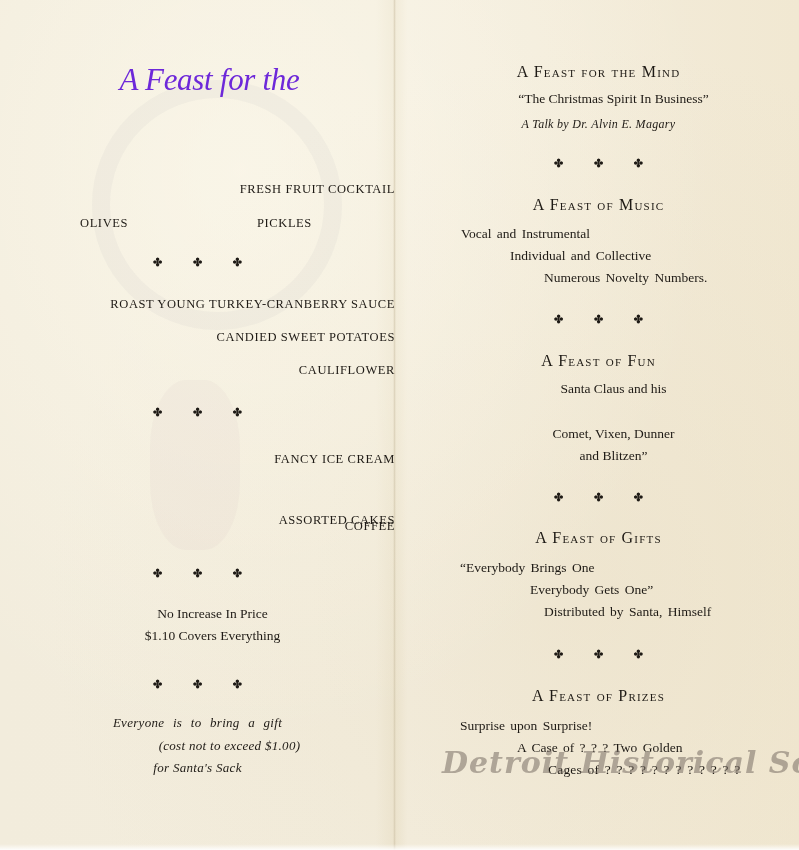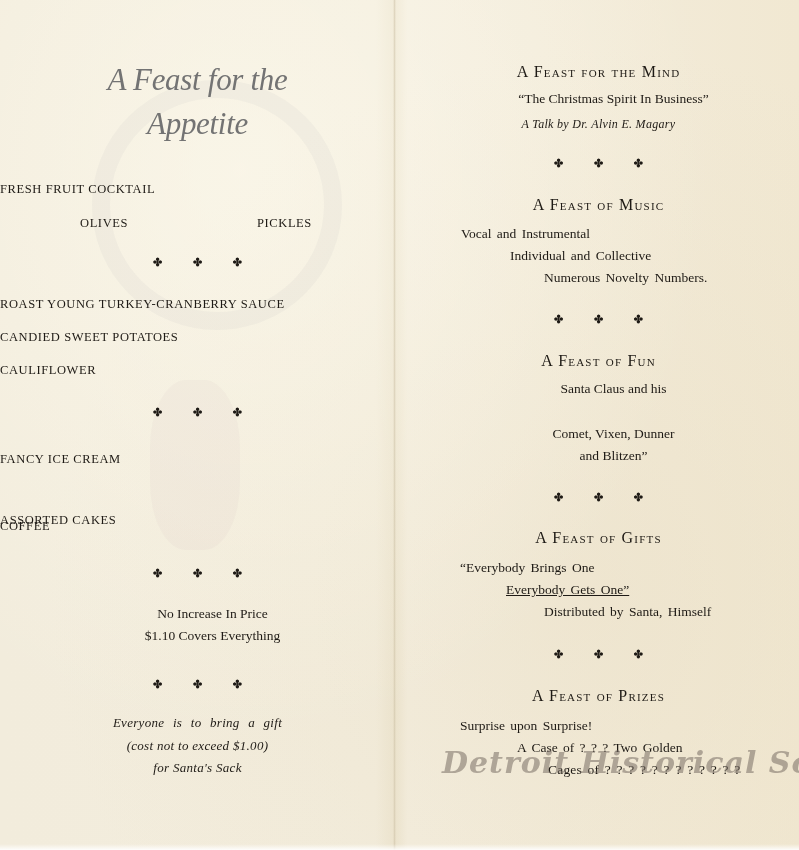--- a/index.html
+++ b/index.html
@@ -35,30 +35,30 @@
       position: absolute; left: 150px; top: 380px; width: 90px; height: 170px;
       background: rgba(210,190,185,0.10);
       border-radius: 40%;
     }
 
     .panel { position: absolute; top: 0; height: 850px; }
     .left-panel { left: 0; width: 395px; }
     .right-panel { left: 398px; width: 401px; }
 
     .center-line {
-      position: absolute; left: 0; width: 100%; text-align: left;
+      position: absolute; left: 0; width: 100%; text-align: right;
       font-size: 13px; letter-spacing: 0.4px; line-height: 16px;
       white-space: nowrap;
     }
     .caps { text-transform: uppercase; font-size: 12.5px; letter-spacing: 0.6px; }
 
     .title {
-      position: absolute; left: 0; width: 100%; text-align: center;
+      position: absolute; left: 12px; width: 100%; text-align: center;
       font-style: italic; font-size: 31px; line-height: 36px;
-      color: #737373; letter-spacing: -0.3px;
+      color: #6d28d9; letter-spacing: -0.3px;
     }
 
     .divider {
       position: absolute; left: 0; width: 100%; text-align: center;
       font-size: 11px; line-height: 12px; letter-spacing: 14px;
       padding-left: 14px; box-sizing: border-box; font-weight: bold;
       color: #1e1a15;
     }
 
     .italic-note {
@@ -99,21 +99,20 @@
 <body>
 
 <div class="sheet"></div>
 <div class="bleed-seal"></div>
 <div class="bleed-seal-inner"></div>
 <div class="fold"></div>
 <div class="bottom-edge"></div>
 
 <div class="panel left-panel">
   <div class="title" style="top:62px;">A Feast for the</div>
-  <div class="title" style="top:106px;">Appetite</div>
 
   <div class="center-line caps" style="top:181px;">FRESH FRUIT COCKTAIL</div>
   <div class="center-line caps" style="top:215px; left:80px; width:auto; text-align:left;">OLIVES</div>
   <div class="center-line caps" style="top:215px; left:257px; width:auto; text-align:left;">PICKLES</div>
 
   <div class="divider" style="top:256px;">✤ ✤ ✤</div>
 
   <div class="center-line caps" style="top:296px;">ROAST YOUNG TURKEY-CRANBERRY SAUCE</div>
   <div class="center-line caps" style="top:329px;">CANDIED SWEET POTATOES</div>
   <div class="center-line caps" style="top:362px;">CAULIFLOWER</div>
@@ -125,21 +124,21 @@
   <div class="center-line caps" style="top:518px;">COFFEE</div>
 
   <div class="divider" style="top:567px;">✤ ✤ ✤</div>
 
   <div class="body-center" style="top:603px;">No Increase In Price</div>
   <div class="body-center" style="top:625px;">$1.10 Covers Everything</div>
 
   <div class="divider" style="top:678px;">✤ ✤ ✤</div>
 
   <div class="italic-note word-spaced" style="top:711px;">Everyone is to bring a gift</div>
-  <div class="italic-note" style="top:734px;">(cost not to exceed $1.00)</div>
+  <div class="italic-note" style="top:734px;padding-left:32px;">(cost not to exceed $1.00)</div>
   <div class="italic-note" style="top:756px;">for Santa's Sack</div>
 </div>
 
 <div class="panel right-panel">
 
   <div class="section-heading" style="top:63px;">A Feast for the Mind</div>
   <div class="body-center" style="top:91px; line-height:16px;">“The Christmas Spirit In Business”</div>
   <div class="italic-sub" style="top:116px;">A Talk by Dr. Alvin E. Magary</div>
 
   <div class="divider" style="top:157px;">✤ ✤ ✤</div>
@@ -153,21 +152,21 @@
 
   <div class="section-heading" style="top:352px;">A Feast of Fun</div>
   <div class="body-center" style="top:378px;">Santa Claus and his</div>
   <div class="body-center" style="top:423px;">Comet, Vixen, Dunner</div>
   <div class="body-center" style="top:445px;">and Blitzen”</div>
 
   <div class="divider" style="top:491px;">✤ ✤ ✤</div>
 
   <div class="section-heading" style="top:529px;">A Feast of Gifts</div>
   <div class="body-line" style="top:560px; left:62px;">“Everybody Brings One</div>
-  <div class="body-line" style="top:582px; left:108px;text-decoration:underline;">Everybody Gets One”</div>
+  <div class="body-line" style="top:582px; left:132px;">Everybody Gets One”</div>
   <div class="body-line" style="top:604px; left:146px;">Distributed by Santa, Himself</div>
 
   <div class="divider" style="top:648px;">✤ ✤ ✤</div>
 
   <div class="section-heading" style="top:687px;">A Feast of Prizes</div>
   <div class="body-line" style="top:718px; left:62px;">Surprise upon Surprise!</div>
   <div class="body-line" style="top:740px; left:119px;">A Case of ? ? ? Two Golden</div>
   <div class="body-line" style="top:762px; left:150px; letter-spacing:0.2px;">Cages of ? ? ? ? ? ? ? ? ? ? ? ?</div>
 </div>
 

